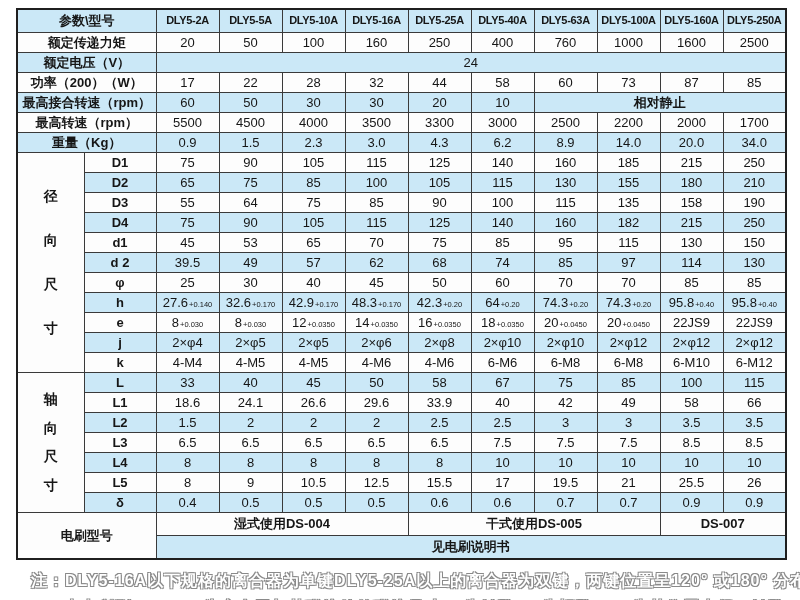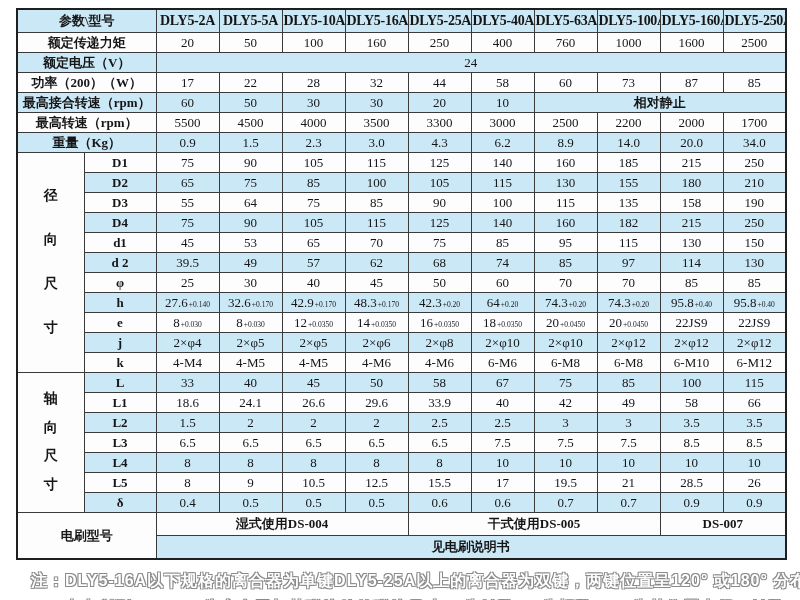--- a/index.html
+++ b/index.html
@@ -1,26 +1,26 @@
 <!DOCTYPE html>
 <html><head>
 <meta charset="utf-8">
 <style>
   html,body{margin:0;padding:0;width:800px;height:600px;background:#ffffff;overflow:hidden;
     font-family:"Liberation Sans","DejaVu Sans",sans-serif;}
   .wrap{padding:8px 12px 0 16px;}
-  table{border-collapse:collapse;table-layout:fixed;width:708px;border:2px solid #1f1f1f;font-family:Liberation Serif, serif;}
+  table{border-collapse:collapse;table-layout:fixed;width:708px;border:2px solid #1f1f1f;}
   td{border:1px solid #3a3a3a;text-align:center;vertical-align:middle;font-size:13px;
      color:#161616;padding:0 1px;height:19px;line-height:1.05;white-space:nowrap;overflow:hidden;}
   tr.blue td{background:#cbe8f7;}
   tr.white td{background:#fdfdfd;}
   tr.tall td{height:22px;}
   tr.hdr td{height:22px;}
   td.label{font-weight:bold;font-size:13px;}
-  td.model{font-weight:bold;font-size:14px;letter-spacing:-0.3px;}
+  td.model{font-weight:bold;font-size:11px;letter-spacing:-0.3px;}
   td.vgroup{background:#fdfdfd !important;font-weight:bold;font-size:14px;}
   td.brushlabel{background:#fdfdfd !important;}
   .vstack{display:flex;flex-direction:column;justify-content:space-evenly;align-items:center;}
   .h11{height:205px;}
   .h7{height:128px;}
   .tol{display:inline-flex;align-items:flex-end;justify-content:center;}
   .stack{display:inline-flex;font-size:7.5px;line-height:1.1;
          margin-left:1px;text-align:left;font-weight:normal;}
   .note{margin:7px 4px 0 8px;width:776px;font-size:16px;font-weight:bold;line-height:27px;
         letter-spacing:1px;color:#ffffff;
@@ -461,21 +461,21 @@
         <tr class="white">
           <td class="label">L5</td>
           <td>8</td>
           <td>9</td>
           <td>10.5</td>
           <td>12.5</td>
           <td>15.5</td>
           <td>17</td>
           <td>19.5</td>
           <td>21</td>
-          <td>28.5</td>
+          <td>25.5</td>
           <td>26</td>
         </tr>
         <tr class="blue">
           <td class="label">δ</td>
           <td>0.4</td>
           <td>0.5</td>
           <td>0.5</td>
           <td>0.5</td>
           <td>0.6</td>
           <td>0.6</td>

